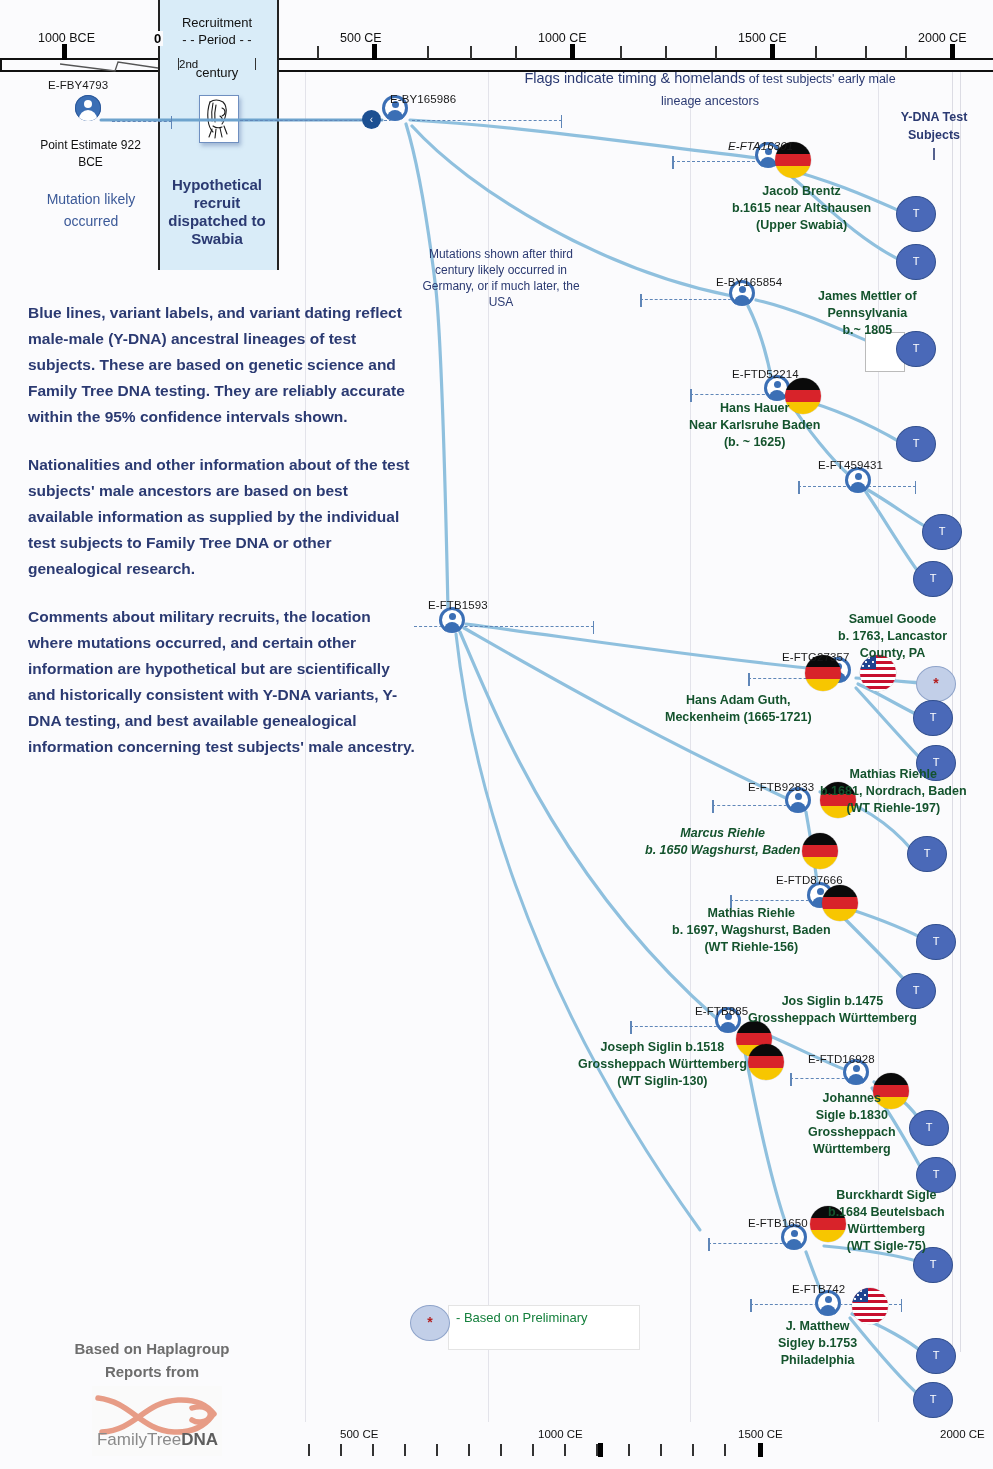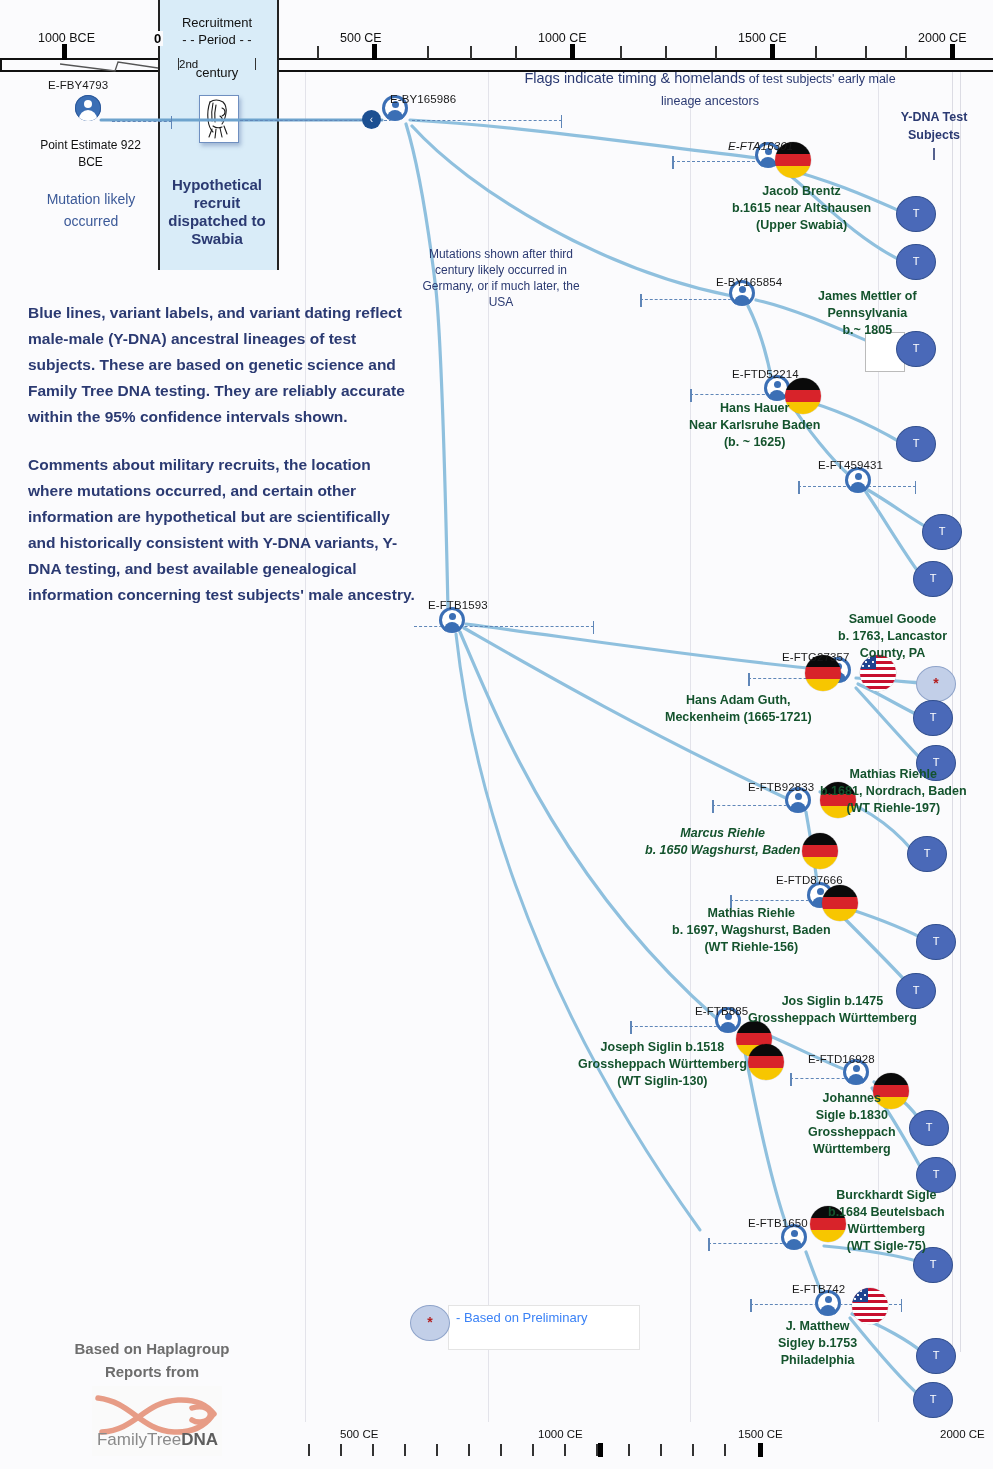--- a/index.html
+++ b/index.html
@@ -102,21 +102,21 @@
   #by-note{left:278px;top:144px;width:140px;text-align:center;font-size:11px;font-weight:bold;
      line-height:14px;color:#2b3a72;}
   #hypo-note{left:160px;top:176px;width:114px;text-align:center;font-size:15px;font-weight:bold;
      line-height:18px;color:#2b3a72;}
   #fby-pe{left:28px;top:137px;width:125px;text-align:center;font-size:12px;line-height:17px;color:#111;}
   #fby-mut{left:30px;top:188px;width:122px;text-align:center;font-size:14px;line-height:22px;color:#3b5998;}
 
   
   #legend-box{position:absolute;left:448px;top:1305px;width:190px;height:43px;background:#fff;
      border:1px solid #e4e4e4;}
-  #legend-text{position:absolute;left:456px;top:1310px;font-size:13px;color:#3b82f6;}
+  #legend-text{position:absolute;left:456px;top:1310px;font-size:13px;color:#15803d;}
 
   
   #logo-cap{position:absolute;left:52px;top:1337px;width:200px;text-align:center;
      font-size:15px;font-weight:bold;color:#6d6d6d;line-height:23px;}
   #logo-box{position:absolute;left:92px;top:1386px;width:130px;height:70px;background:#fafafa;}
   #logo-word{position:absolute;left:70px;top:1430px;width:175px;text-align:center;font-size:17px;
      color:#8a8a8a;}
   #logo-word b{color:#5d5d5d;}
 
   
@@ -511,20 +511,21 @@
   </div>
   <div id="ydna-head" class="note">
     <span>Y-DNA Test Subjects</span><br><span>|</span>
   </div>
   <div id="mut-note" class="note">Mutations shown after third century likely occurred in Germany, or if much later, the USA</div>
   <div id="fby-pe" class="note">Point Estimate 922 BCE</div>
   <div id="fby-mut" class="note">Mutation likely occurred</div>
 
   <div id="main-note" class="note">
       <p>Blue lines, variant labels, and variant dating reflect male-male (Y-DNA) ancestral lineages of test subjects. These are based on genetic science and Family Tree DNA testing. They are reliably accurate within the 95% confidence intervals shown.</p>
+      <p>Nationalities and other information about of the test subjects' male ancestors are based on best available information as supplied by the individual test subjects to Family Tree DNA or other genealogical research.</p>
       <p>Comments about military recruits, the location where mutations occurred, and certain other information are hypothetical but are scientifically and historically consistent with Y-DNA variants, Y-DNA testing, and best available genealogical information concerning test subjects' male ancestry.</p>
     </div>
 
   <div id="legend-box"></div>
   <div class="tsub prelim" style="left:410px;top:1305px;">*</div>
   <div id="legend-text">- Based on Preliminary</div>
 
   <div id="logo-cap">Based on Haplagroup Reports from</div>
   <div id="logo-box">
     <svg width="130" height="60" viewBox="0 0 130 60">

